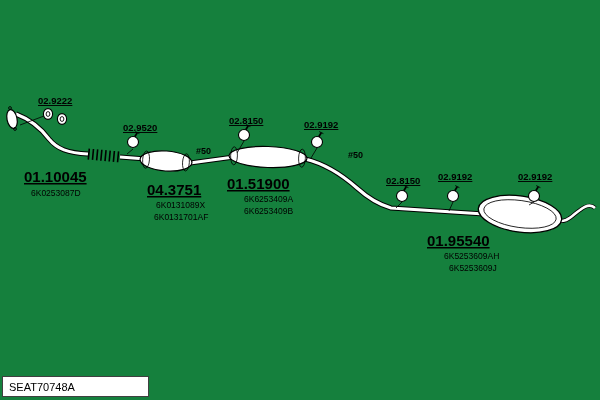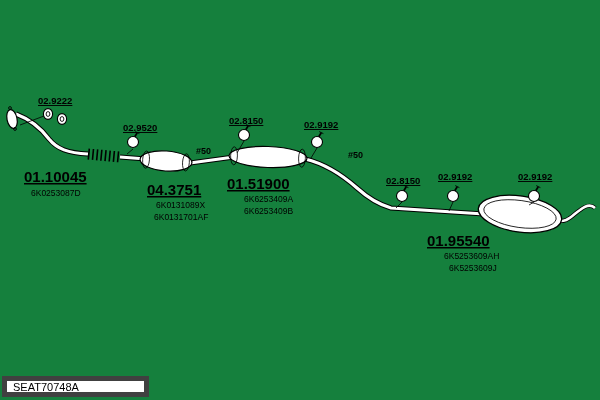--- a/index.html
+++ b/index.html
@@ -15,21 +15,21 @@
 
   text { fill:#000; font-family:"Liberation Sans", sans-serif; }
   .lbl-small { font-size:9.5px; font-weight:700; }
   .lbl-big   { font-size:15px;  font-weight:700; }
   .lbl-code  { font-size:8.5px; font-weight:400; }
   .lbl-note  { font-size:9px;   font-weight:700; }
   .link { text-decoration:underline; cursor:pointer; }
 
   .footer-box {
     position:absolute; left:2px; top:376px; width:147px; height:21px;
-    border:5px solid #404040; background:#fff;
+    border:1px solid #404040; background:#fff;
     display:flex; align-items:center; padding-left:6px;
     font-size:11px; color:#000;
   }
 </style>
 </head>
 <body>
 
 <div class="stage">
 
   <svg class="diagram" width="600" height="400" viewBox="0 0 600 400">

